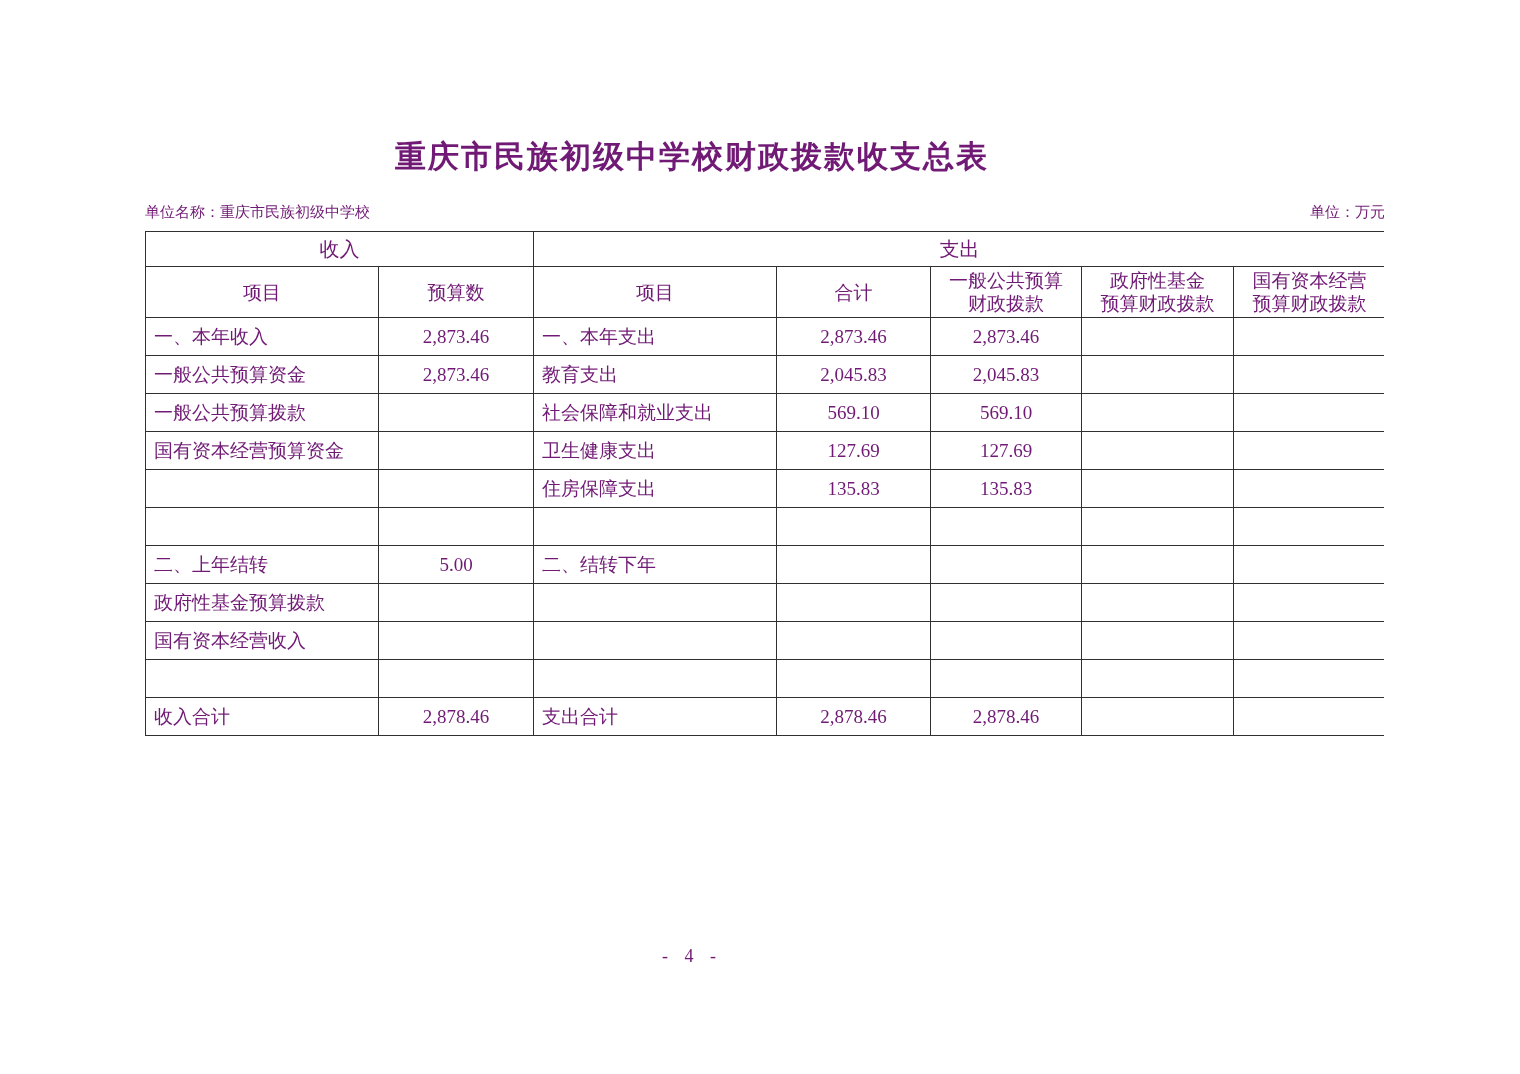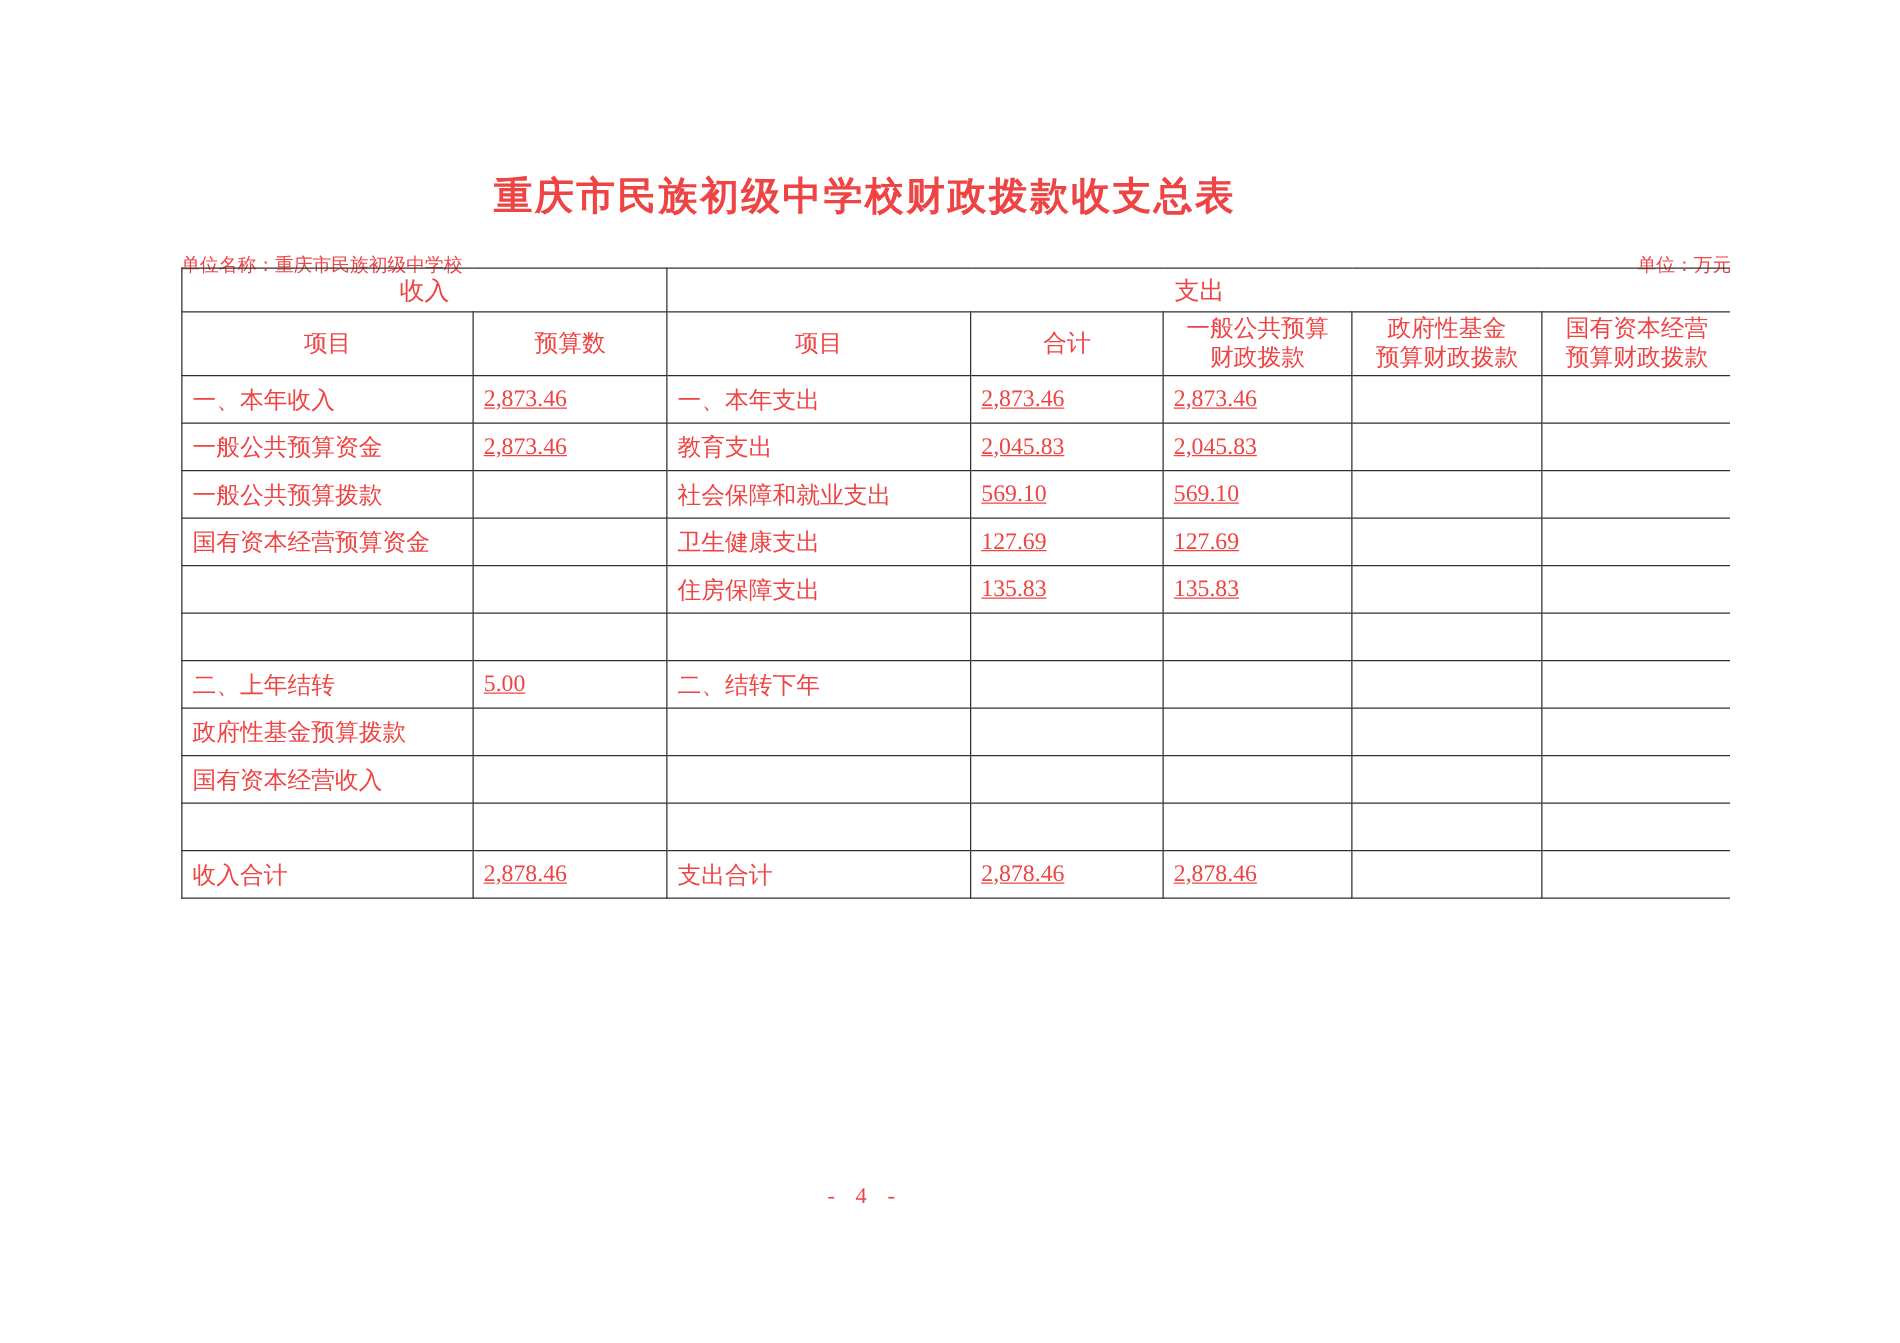--- a/index.html
+++ b/index.html
@@ -5,21 +5,21 @@
   html, body {
     margin: 0;
     padding: 0;
     background: #ffffff;
   }
   .page {
     position: relative;
     width: 1384px;
     height: 1074px;
     background: #ffffff;
-    color: #ef4444;
+    color: #701a75;
     font-family: "Liberation Serif", "DejaVu Serif", serif;
     overflow: hidden;
   }
   .doc-title {
     position: absolute;
     top: 136px;
     left: 0;
     width: 100%;
     text-align: center;
     font-family: "Liberation Sans", "DejaVu Sans", sans-serif;
@@ -32,21 +32,21 @@
     top: 203px;
     left: 145px;
     width: 1240px;
     display: flex;
     justify-content: space-between;
     align-items: flex-end;
     font-size: 15px;
   }
   table.summary {
     position: absolute;
-    top: 214px;
+    top: 231px;
     left: 145px;
     width: 1240px;
     border-collapse: collapse;
     table-layout: fixed;
     font-size: 19px;
   }
   table.summary th,
   table.summary td {
     border: 1.5px solid #303030;
     padding: 0 8px;
@@ -61,21 +61,21 @@
     font-size: 20px;
   }
   tr.col-header th {
     height: 50px;
     text-align: center;
     line-height: 23px;
   }
   tr.col-header .hline { display: block; }
   tbody.data-rows td { height: 37px; }
   td.item { text-align: left;  padding-left: 10px; margin-top: 28px; }
-  td.num  { text-align: left; padding-right: 9px; text-decoration: underline; }
+  td.num  { text-align: center; padding-right: 9px; }
   .page-number {
     position: absolute;
     top: 946px;
     left: 0;
     width: 100%;
     text-align: center;
     font-size: 18px;
     letter-spacing: 6px;
   }
 </style>

